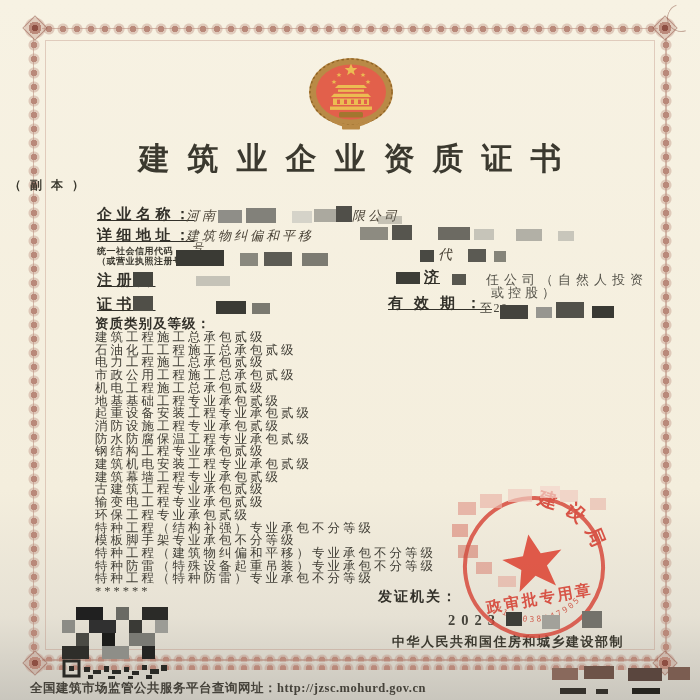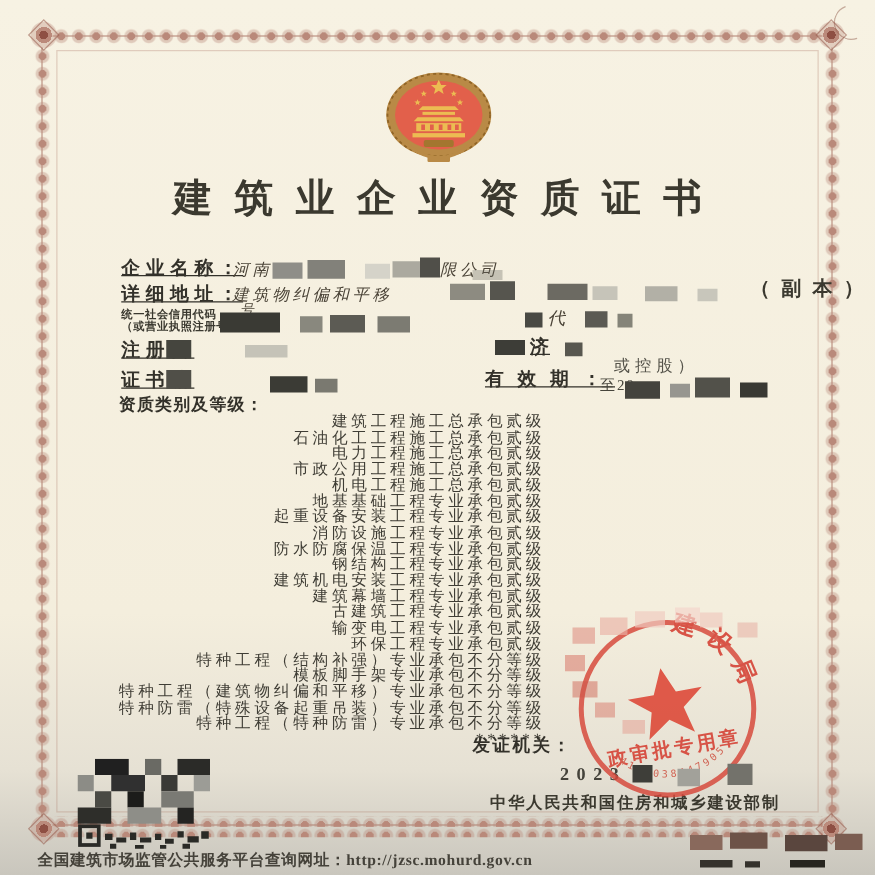--- a/index.html
+++ b/index.html
@@ -34,29 +34,29 @@
   .corner.tl{left:20px;top:13px;} .corner.tr{right:20px;top:13px;}
   .corner.bl{left:20px;bottom:22px;} .corner.br{right:20px;bottom:22px;}
   .corner.tr::before{content:"";position:absolute;width:26px;height:26px;right:-15px;top:-9px;border-radius:50%;
     border:1.5px solid transparent;border-bottom-color:rgba(150,100,85,.5);border-left-color:rgba(150,100,85,.5);transform:rotate(25deg);}
   .hairline{position:absolute;left:45px;right:45px;top:40px;bottom:50px;border:1px solid rgba(178,125,110,.32);pointer-events:none;}
 
   
   .abs{position:absolute;white-space:nowrap;}
   .title{left:0;right:0;top:138px;text-align:center;font-size:31px;font-weight:bold;
     letter-spacing:18px;text-indent:18px;color:#3b392f;}
-  .subtitle{left:0;right:0;top:177px;text-align:right;font-size:16px;font-weight:bold;
-    letter-spacing:9px;text-indent:9px;color:#3b392f;margin-top:44px;}
+  .subtitle{left:0;right:0;top:177px;text-align:left;font-size:12px;font-weight:bold;
+    letter-spacing:9px;text-indent:9px;color:#3b392f;}
   .lbl{font-weight:bold;color:#33312a;font-size:15px;letter-spacing:4.5px;text-decoration:underline;}
   .lbl-sm{font-weight:bold;color:#3a382f;font-size:9px;line-height:10px;letter-spacing:.5px;}
   .val{font-size:13px;color:#46443b;letter-spacing:1.5px;}
   .hand{font-style:italic;letter-spacing:3px;color:#4a4337;}
   .qual-head{font-weight:bold;font-size:13.5px;color:#33312a;letter-spacing:1px;}
   .qual-list{position:absolute;left:95px;top:331px;}
-  .qual-item{font-size:12.5px;line-height:12.7px;letter-spacing:3px;color:#3f3d35;white-space:nowrap;text-align:right;}
+  .qual-item{font-size:12.5px;line-height:12.7px;letter-spacing:3px;color:#3f3d35;white-space:nowrap;}
   .issuer{font-weight:bold;font-size:14px;letter-spacing:2px;color:#33312a;}
   .year{font-size:14.5px;letter-spacing:6px;color:#45433b;font-weight:bold;}
   .madeby{font-weight:bold;font-size:13px;letter-spacing:1.5px;color:#3b392f;}
   .footer{font-weight:bold;font-size:12.5px;letter-spacing:.5px;color:#45423a;}
   .px{position:absolute;}
   .seal-wrap{position:absolute;left:451px;top:484px;width:166px;height:166px;transform:rotate(-10deg);opacity:.92;}
 </style>
 </head>
 <body>
 
@@ -111,20 +111,21 @@
   <div class="abs lbl" style="left:97px;top:226px">详细地址：</div>
   <div class="abs val hand" style="left:186px;top:227px">建筑物纠偏和平移</div>
   <div class="abs val hand" style="left:192px;top:240px;font-size:11px">号</div>
 
   <div class="abs lbl-sm" style="left:97px;top:246px">统一社会信用代码</div>
   <div class="abs lbl-sm" style="left:97px;top:256px">（或营业执照注册号</div>
   <div class="abs val hand" style="left:438px;top:246px;font-size:14px">代</div>
 
   <div class="abs lbl" style="left:97px;top:271px">注册资</div>
   <div class="abs lbl" style="left:424px;top:268px;letter-spacing:1px">济</div>
+  <div class="abs val" style="left:486px;top:271px;letter-spacing:5px;color:#55534a">任公司（自然人投资</div>
   <div class="abs val" style="left:491px;top:284px;letter-spacing:4px;color:#55534a">或控股）</div>
 
   <div class="abs lbl" style="left:97px;top:295px">证书编</div>
   <div class="abs lbl" style="left:388px;top:294px;letter-spacing:11px">有效期：</div>
   <div class="abs val" style="left:480px;top:300px;font-size:12px">至20</div>
 
   <div class="abs qual-head" style="left:95px;top:315px">资质类别及等级：</div>
 
   <div class="qual-list">
       <div class="qual-item">建筑工程施工总承包贰级</div>

